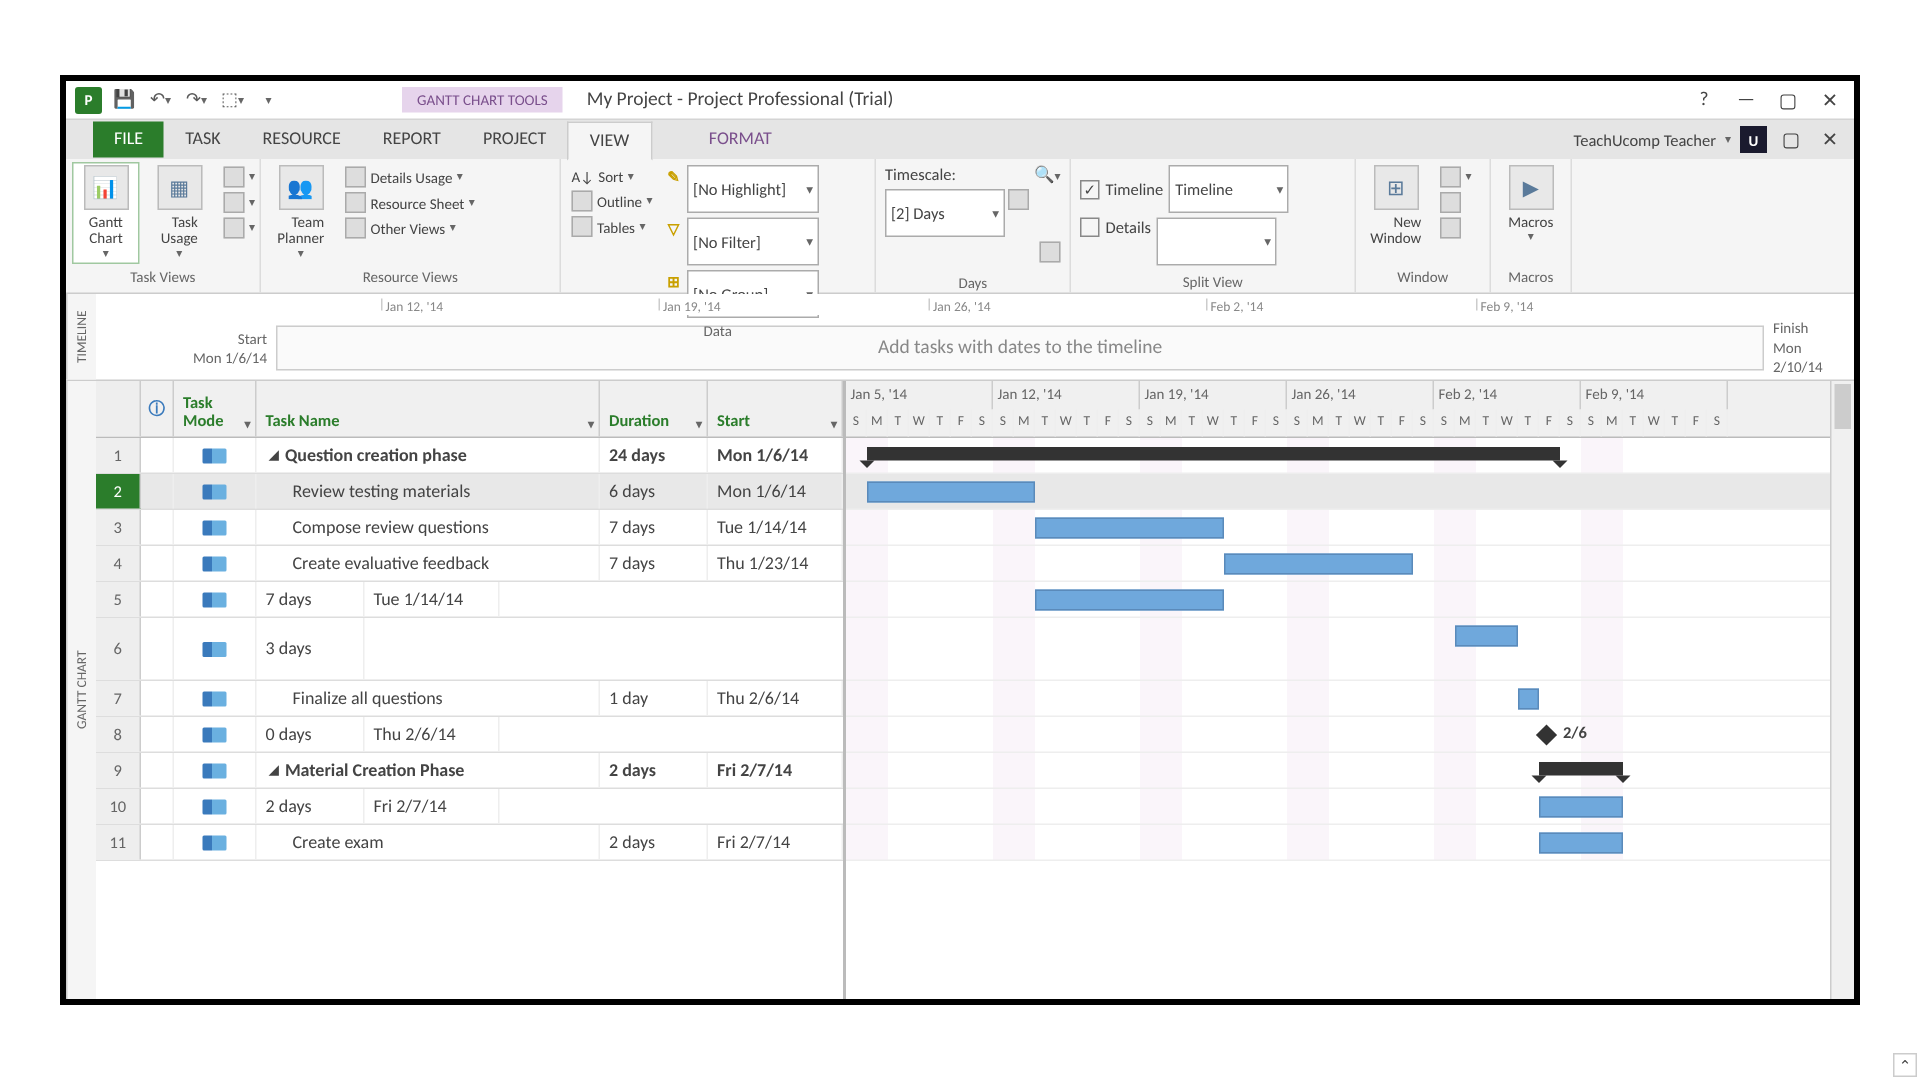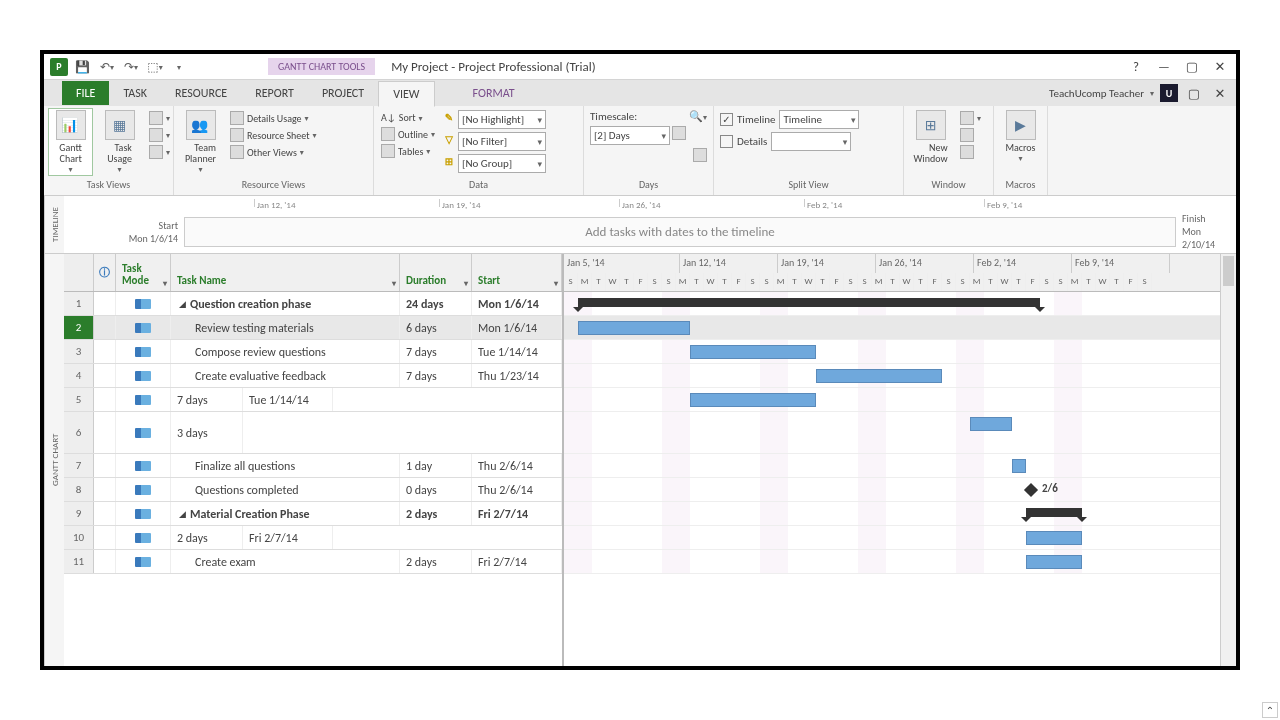--- a/index.html
+++ b/index.html
@@ -31,21 +31,21 @@
 .rgroup-body{display:flex;gap:4px;flex:1;align-items:flex-start}
 .rgroup-label{text-align:center;font-size:10px;color:#666;padding:2px 0}
 .big-btn{display:flex;flex-direction:column;align-items:center;justify-content:center;padding:2px 4px;cursor:pointer;min-width:45px}
 .big-btn.active{background:#fff;border:1px solid #a0c8a0;padding:1px 3px}
 .big-ico{width:30px;height:30px;background:#e8e8e8;margin-bottom:2px;border:1px solid #bbb;display:inline-flex;align-items:center;justify-content:center;font-size:14px;color:#5a7a9a}
 .big-lbl{font-size:10px;text-align:right;line-height:11px}
 .small-col{display:flex;flex-direction:column;gap:1px;font-size:10px}
 .small-btn{display:flex;align-items:center;gap:3px;padding:1px 3px;cursor:pointer;white-space:nowrap}
 .small-ico{width:14px;height:14px;background:#ddd;display:inline-block;border:1px solid #aaa}
 .dd{font-size:8px;color:#666}
-.combo{height:19px;border:1px solid #ababab;background:#fff;padding:0 4px 0 3px;font-size:11px;min-width:88px;position:relative;display:inline-flex;align-items:center}
+.combo{height:32px;border:1px solid #ababab;background:#fff;padding:0 4px 0 3px;font-size:11px;min-width:88px;position:relative;display:inline-flex;align-items:center}
 .combo::after{content:'▾';position:absolute;right:3px;font-size:9px;color:#666}
 .hl-ico{width:14px;height:14px;display:inline-flex;align-items:center;justify-content:center;color:#c9a000;font-weight:bold}
 .checkbox{width:13px;height:13px;border:1px solid #888;display:inline-flex;align-items:center;justify-content:center;margin-right:4px;font-size:10px}
 
 
 .tl-wrap{display:flex;border-bottom:1px solid #ccc}
 .tl-side{width:20px;display:flex;align-items:center;justify-content:center;writing-mode:vertical-rl;transform:rotate(180deg);font-size:9px;color:#666;background:#f5f5f5;border-right:1px solid #ccc}
 .tl-body{flex:1;display:flex;flex-direction:column}
 .tl-ticks{height:14px;background:#fff;position:relative;font-size:9px;color:#888}
 .tl-tick{position:absolute;border-left:1px solid #ccc;padding-left:2px;height:8px;top:3px}
@@ -261,21 +261,21 @@
       </div>
       <div class="rgroup-label">Days</div>
     </div>
     <div class="rgroup" style="width:190px">
       <div class="rgroup-body" style="flex-direction:column;gap:3px;padding:2px">
         <div style="display:flex;align-items:center">
             <span class="checkbox">✓</span>
             <span style="margin-right:4px">Timeline</span>
             <span class="combo" style="min-width:80px">Timeline</span>
           </div>
-        <div style="display:flex;align-items:center">
+        <div style="display:flex;align-items:flex-start">
             <span class="checkbox"></span>
             <span style="margin-right:4px">Details</span>
             <span class="combo" style="min-width:80px;color:#bbb"></span>
           </div>
       </div>
       <div class="rgroup-label">Split View</div>
     </div>
     <div class="rgroup" style="width:90px">
       <div class="rgroup-body">
         <div class="big-btn">
@@ -437,23 +437,20 @@
             </div>
             <div class="td dur ">1 day</div>
             <div class="td start ">Thu 2/6/14</div>
           </div>
           <div class="trow">
             <div class="rownum">8</div>
             <div class="td info"></div>
             <div class="td mode">
               <span class="mode-ico"></span>
             </div>
-            <div class="td name" style="padding-left:24px">
-              <span class="">Questions completed</span>
-            </div>
             <div class="td dur ">0 days</div>
             <div class="td start ">Thu 2/6/14</div>
           </div>
           <div class="trow">
             <div class="rownum">9</div>
             <div class="td info"></div>
             <div class="td mode">
               <span class="mode-ico"></span>
             </div>
             <div class="td name" style="padding-left:8px">
@@ -482,21 +479,21 @@
               <span class="">Create exam</span>
             </div>
             <div class="td dur ">2 days</div>
             <div class="td start ">Fri 2/7/14</div>
           </div>
         </div>
     </div>
     <div class="gantt-right">
       <div class="ghead">
         <div class="gweeks" id="gweeks">
-            <div class="gweek" style="width: 116px;">Jan 5, '14</div>
+            <div class="gweek" style="width: 98px;">Jan 5, '14</div>
             <div class="gweek" style="width: 98px;">Jan 12, '14</div>
             <div class="gweek" style="width: 98px;">Jan 19, '14</div>
             <div class="gweek" style="width: 98px;">Jan 26, '14</div>
             <div class="gweek" style="width: 98px;">Feb 2, '14</div>
             <div class="gweek" style="width: 98px;">Feb 9, '14</div>
           </div>
         <div class="gdays" id="gdays">
             <div class="gday">S</div>
             <div class="gday">M</div>
             <div class="gday">T</div>

